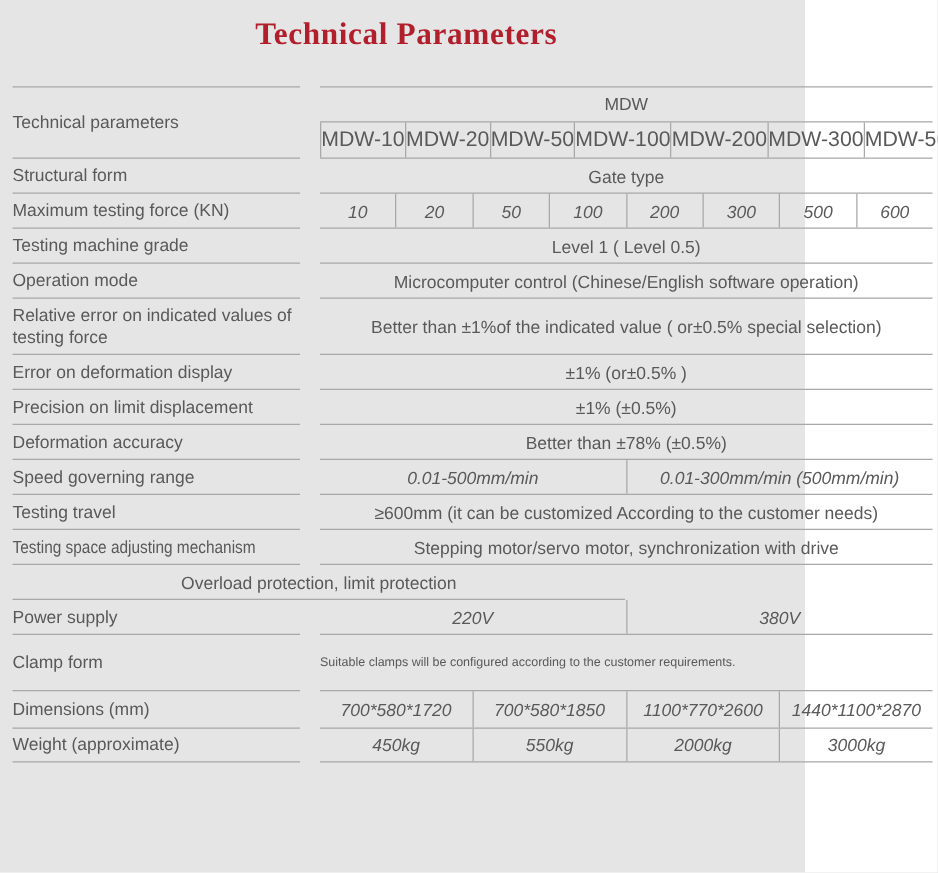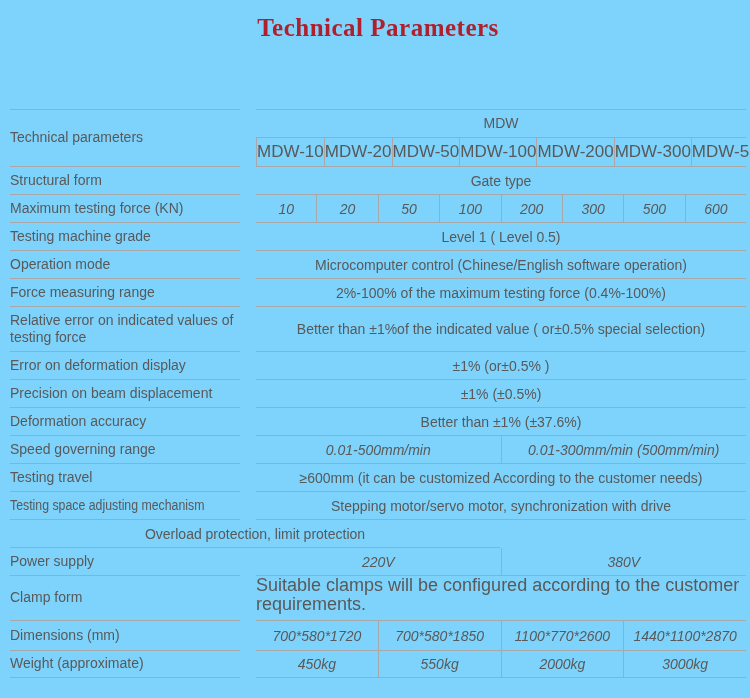--- a/index.html
+++ b/index.html
@@ -3,52 +3,52 @@
 <meta charset="utf-8">
 <style>
   :root{
     --ink:#595959;
     --line:#a8a8a8;
     --title:#b11f2c;
   }
   *{box-sizing:border-box;margin:0;padding:0;}
   body{background:#ffffff;width:750px;height:698px;overflow:hidden;
        font-family:"Liberation Sans","DejaVu Sans",sans-serif;color:var(--ink);}
-  .page{width:750px;height:698px;background:#7dd3fc;padding:14px 4px 0 10px;}
+  .page{width:644px;height:698px;background:#e5e5e5;padding:14px 4px 0 10px;}
   .title{font-family:"Liberation Serif","DejaVu Serif",serif;font-weight:700;
          font-size:25px;color:var(--title);text-align:center;letter-spacing:.5px;
          margin-bottom:27px;}
   .tbl{width:736px;font-size:14px;}
   .row{display:flex;align-items:stretch;}
   .label{width:230px;margin-right:16px;display:flex;align-items:center;
          border-bottom:1px solid var(--line);line-height:1.25;}
   .label .lt{white-space:nowrap;}
   .label .lt.wrap{white-space:normal;}
   .label .lt.tight{transform:scaleX(.88);transform-origin:left center;}
   .data{width:490px;border-bottom:1px solid var(--line);}
   .data.center{display:flex;align-items:center;justify-content:center;text-align:center;}
-  .top .label,.top .data{border-top:1px solid var(--line);margin-top:40px;}
+  .top .label,.top .data{border-top:1px solid var(--line);}
   .r28{height:28px;}
   .r45{height:45px;}
   .r30{height:30px;}
   .r27{height:27px;}
   .hdr-label{height:58px;}
   .hdr-data{height:58px;display:flex;flex-direction:column;}
   .group-cell{height:28px;display:flex;align-items:center;justify-content:center;
               border-bottom:1px solid var(--line);}
   .models{height:29px;display:flex;}
   .models .mcell{flex:1 1 0;display:flex;align-items:center;justify-content:center;
                  border-left:1px solid var(--line);white-space:nowrap;font-size:17px;}
   .models .mcell:last-child{border-right:1px solid var(--line);}
   .cells{display:flex;height:100%;font-style:italic;}
   .cells .cell{flex:1 1 0;display:flex;align-items:center;justify-content:center;
                white-space:nowrap;}
   .cells .cell + .cell{border-left:1px solid var(--line);}
-  .data.lines{display:flex;flex-direction:row;justify-content:center;
-              font-size:18px;line-height:19px;text-align:left;}
+  .data.lines{display:flex;flex-direction:column;justify-content:center;
+              font-size:10px;line-height:19px;text-align:left;}
 </style>
 </head>
 <body>
 
 <div class="page">
 
   <h1 class="title">Technical Parameters</h1>
 
   <div class="tbl">
 
@@ -103,54 +103,48 @@
       <div class="data center">Level 1 ( Level 0.5)</div>
     </div>
 
     <div class="row r28">
       <div class="label">
         <span class="lt">Operation mode</span>
       </div>
       <div class="data center">Microcomputer control (Chinese/English software operation)</div>
     </div>
 
-    <div class="row r28">
-      <div class="label">
-        <span class="lt">Force measuring range</span>
-      </div>
-      <div class="data center">2%-100% of the maximum testing force (0.4%-100%)</div>
-    </div>
 
     <div class="row r45">
       <div class="label">
         <span class="lt wrap">Relative error on indicated values of testing force</span>
       </div>
       <div class="data center">Better than ±1%of the indicated value ( or±0.5% special selection)</div>
     </div>
 
     <div class="row r28">
       <div class="label">
         <span class="lt">Error on deformation display</span>
       </div>
       <div class="data center">±1% (or±0.5% )</div>
     </div>
 
 
     <div class="row r28">
       <div class="label">
-        <span class="lt">Precision on beam displacement</span>
+        <span class="lt">Precision on limit displacement</span>
       </div>
       <div class="data center">±1%  (±0.5%)</div>
     </div>
 
     <div class="row r28">
       <div class="label">
         <span class="lt">Deformation accuracy</span>
       </div>
-      <div class="data center">Better than ±1% (±37.6%)</div>
+      <div class="data center">Better than ±78% (±0.5%)</div>
     </div>
 
     <div class="row r28">
       <div class="label">
         <span class="lt">Speed governing range</span>
       </div>
       <div class="data">
         <div class="cells">
           <div class="cell">0.01-500mm/min</div>
           <div class="cell">0.01-300mm/min  (500mm/min)</div>

